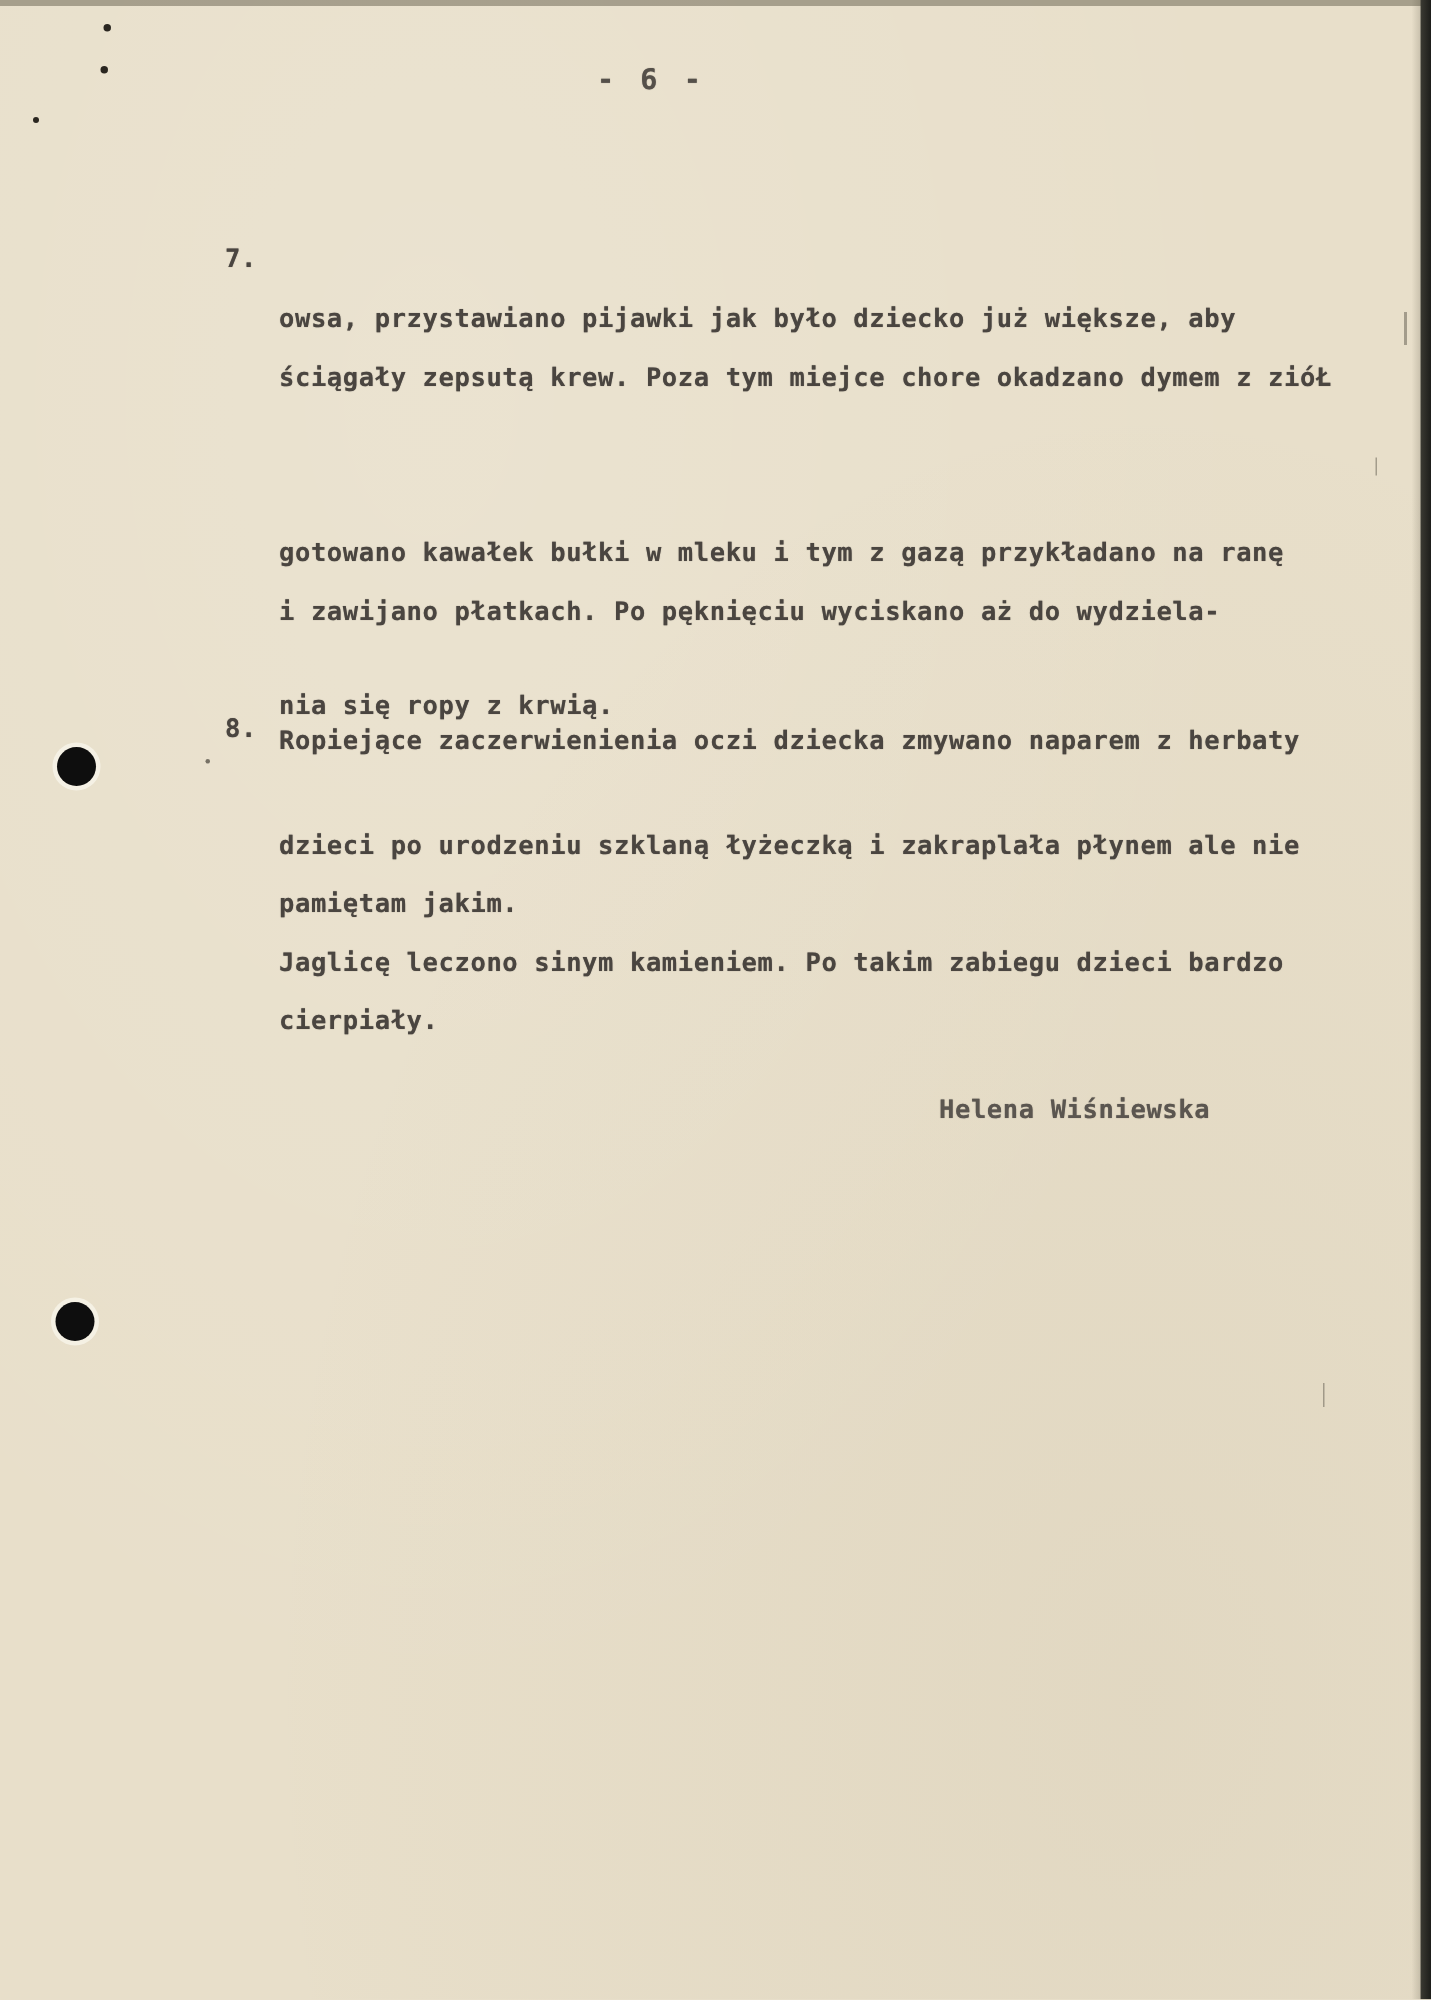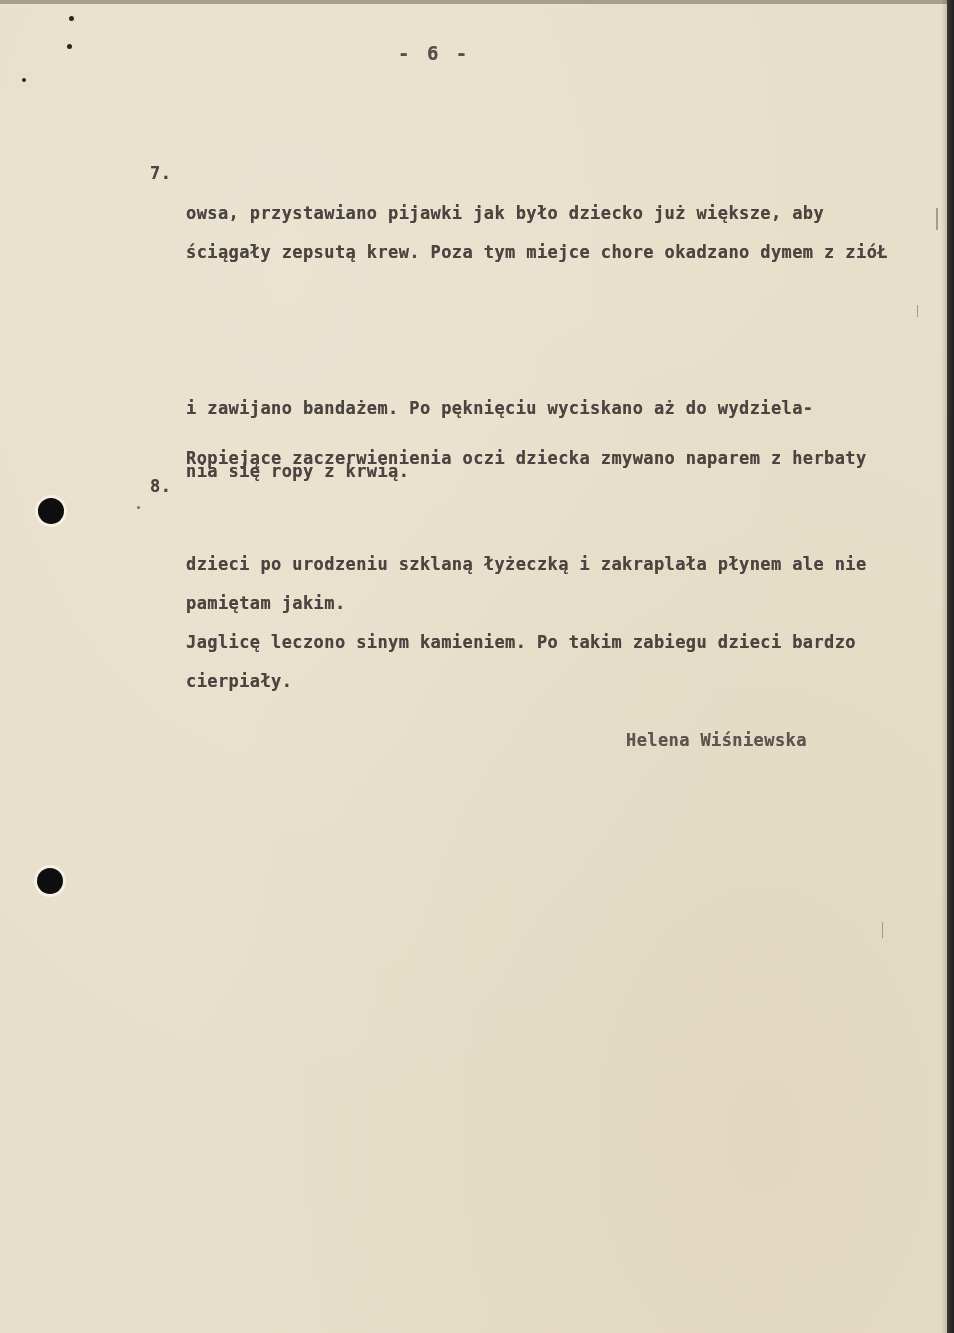--- a/index.html
+++ b/index.html
@@ -103,24 +103,25 @@
 
   <div class="mark" style="left:936px; top:208px; width:2px; height:22px;"></div>
   <div class="mark" style="left:917px; top:305px; width:1px; height:12px;"></div>
   <div class="mark" style="left:882px; top:922px; width:1px; height:16px;"></div>
 
   <div class="typed page-number">- 6 -</div>
 
   <div class="typed item-number" style="top:163px;">7.</div>
   <div class="typed line" style="top:203px;">owsa, przystawiano pijawki jak było dziecko już większe, aby</div>
   <div class="typed line" style="top:242px;">ściągały zepsutą krew. Poza tym miejce chore okadzano dymem z zióŁ</div>
-  <div class="typed line" style="top:398px;">i zawijano bandażem. Po pęknięciu wyciskano aż do wydziela-</div>
+  <div class="typed line" style="top:359px;">gotowano kawałek bułki w mleku i tym z gazą przykładano na ranę</div>
+  <div class="typed line" style="top:398px;">i zawijano płatkach. Po pęknięciu wyciskano aż do wydziela-</div>
   <div class="typed line" style="top:437px;margin-top:24px;">nia się ropy z krwią.</div>
 
   <div class="typed item-number" style="top:476px;">8.</div>
-  <div class="typed line" style="top:448px;">Ropiejące zaczerwienienia oczi dziecka zmywano naparem z herbaty</div>
+  <div class="typed line" style="top:484px;">Ropiejące zaczerwienienia oczi dziecka zmywano naparem z herbaty</div>
   <div class="typed line" style="top:554px;">dzieci po urodzeniu szklaną łyżeczką i zakraplała płynem ale nie</div>
   <div class="typed line" style="top:593px;">pamiętam jakim.</div>
   <div class="typed line" style="top:632px;">Jaglicę leczono sinym kamieniem. Po takim zabiegu dzieci bardzo</div>
   <div class="typed line" style="top:671px;">cierpiały.</div>
 
   <div class="typed signature">Helena Wiśniewska</div>
 </div>
 
 </body></html>

